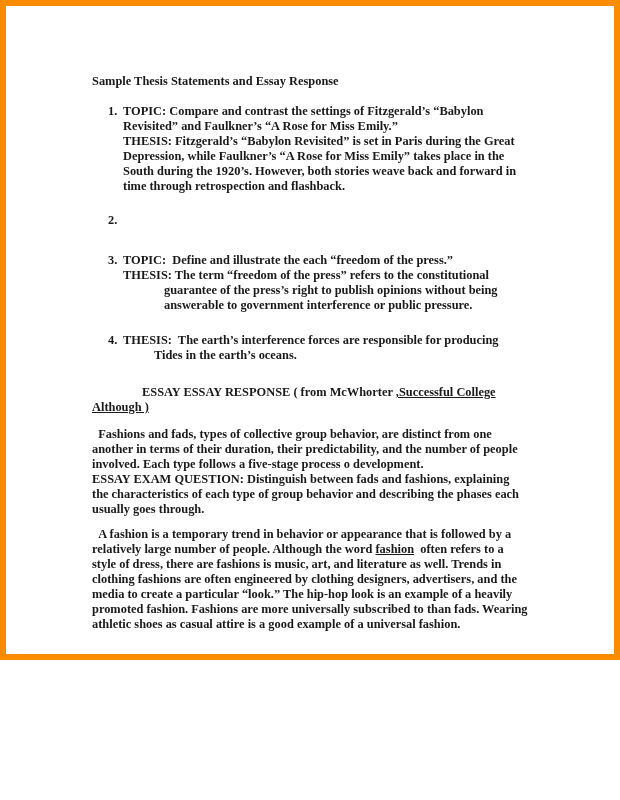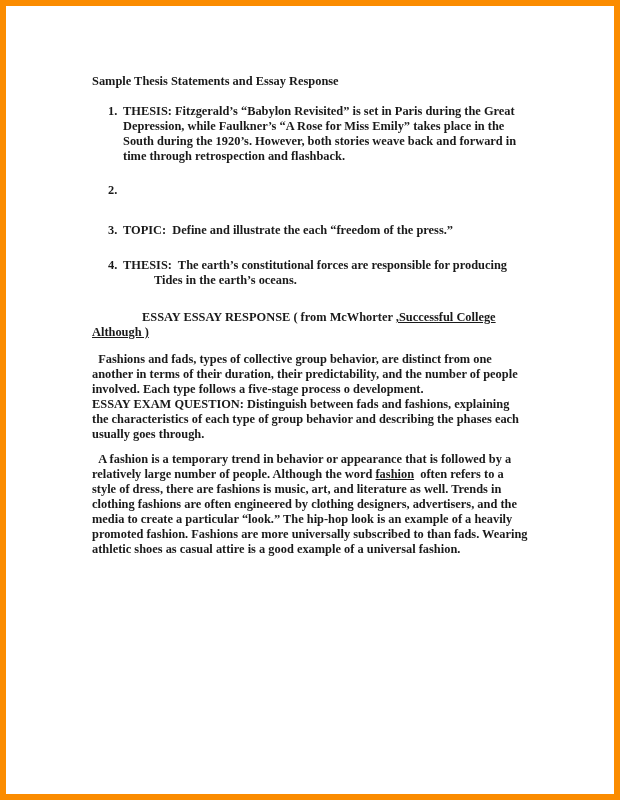--- a/index.html
+++ b/index.html
@@ -3,21 +3,21 @@
 <meta charset="utf-8">
 <style>
   html, body {
     margin: 0;
     padding: 0;
     background: #ffffff;
   }
   .frame {
     box-sizing: border-box;
     width: 620px;
-    height: 800px;
+    height: 660px;
     border: 6px solid #FB8C00;
     background: #ffffff;
     overflow: hidden;
     font-family: "Liberation Serif", "DejaVu Serif", serif;
     font-weight: bold;
     color: #1a1a1a;
     font-size: 12.4px;
     line-height: 15px;
   }
   .page-inner {
@@ -81,41 +81,43 @@
 <div class="frame">
   <div class="page-inner">
 
     <h1 class="doc-title">Sample Thesis Statements and Essay Response</h1>
 
     <div class="thesis-list">
 
       <div class="list-item li-1">
         <div class="item-num">1.</div>
         <div class="item-body">
+          <p class="para">TOPIC: Compare and contrast the settings of Fitzgerald’s “Babylon Revisited” and Faulkner’s “A Rose for Miss Emily.”</p>
           <p class="para">THESIS: Fitzgerald’s “Babylon Revisited” is set in Paris during the Great Depression, while Faulkner’s “A Rose for Miss Emily” takes place in the South during the 1920’s. However, both stories weave back and forward in time through retrospection and flashback.</p>
         </div>
       </div>
 
       <div class="list-item li-2">
         <div class="item-num">2.</div>
         <div class="item-body">
         </div>
       </div>
 
       <div class="list-item li-3">
         <div class="item-num">3.</div>
         <div class="item-body">
           <p class="para">TOPIC:  Define and illustrate the each “freedom of the press.”</p>
+          <p class="para hang41">THESIS: The term “freedom of the press” refers to the constitutional guarantee of the press’s right to publish opinions without being answerable to government interference or public pressure.</p>
         </div>
       </div>
 
       <div class="list-item li-4">
         <div class="item-num">4.</div>
         <div class="item-body">
-          <p class="para hang31">THESIS:  The earth’s constitutional forces are responsible for producing Tides in the earth’s oceans.</p>
+          <p class="para hang31">THESIS:  The earth’s interference forces are responsible for producing Tides in the earth’s oceans.</p>
         </div>
       </div>
 
     </div>
 
     <h2 class="response-heading"><span>ESSAY ESSAY RESPONSE ( from McWhorter </span><span class="u">,Successful College</span><br><span class="u">Although )</span></h2>
 
     <p class="para">  Fashions and fads, types of collective group behavior, are distinct from one another in terms of their duration, their predictability, and the number of people involved. Each type follows a five-stage process o development.</p>
 
     <p class="para question-para">ESSAY EXAM QUESTION: Distinguish between fads and fashions, explaining the characteristics of each type of group behavior and describing the phases each usually goes through.</p>

